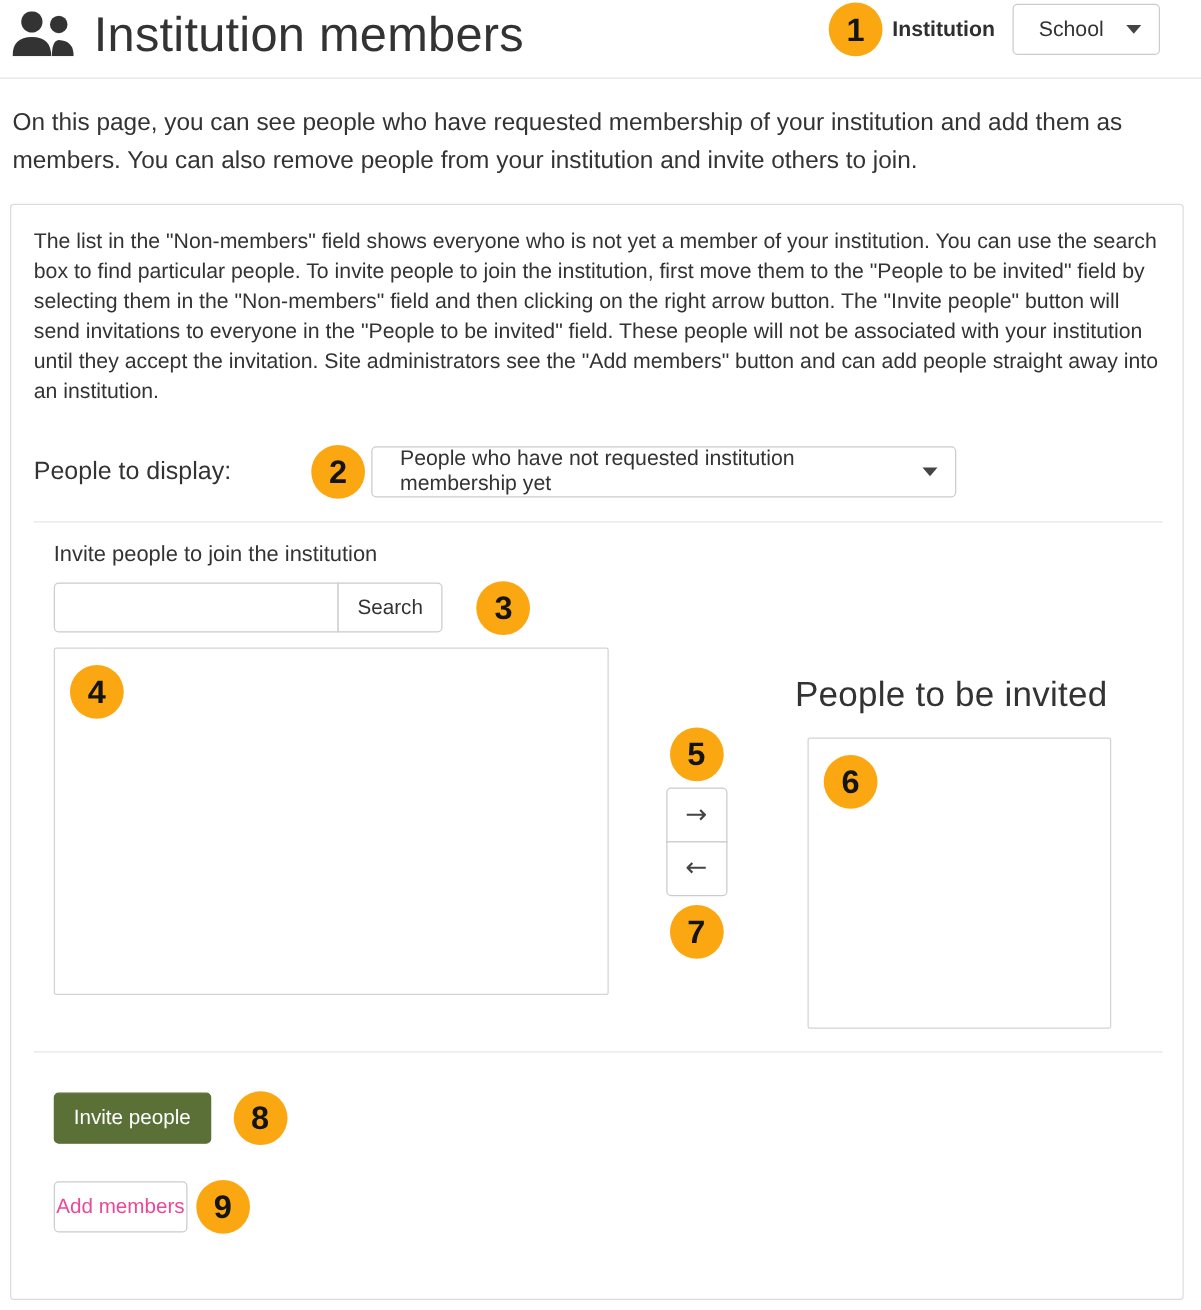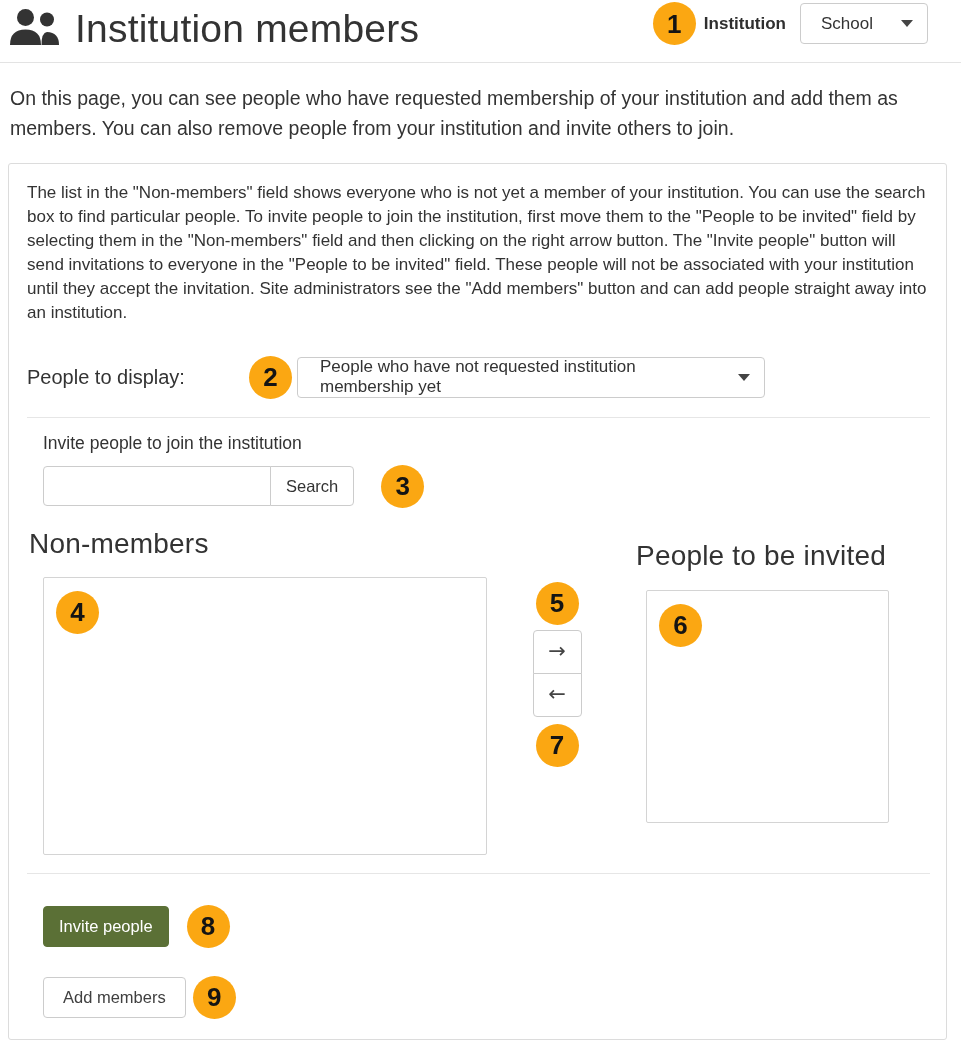--- a/index.html
+++ b/index.html
@@ -65,21 +65,21 @@
     cursor: pointer;
   }
   .caret-down {
     width: 0; height: 0;
     border-left: 6px solid transparent;
     border-right: 6px solid transparent;
     border-top: 7px solid #444;
     flex: none;
     margin-left: 12px;
   }
-  .select-school { width: 128px; padding: 0 14px 0 20px; }
+  .select-school { width: 118px; padding: 0 14px 0 20px; }
   .select-display { width: 468px; padding: 0 14px 0 22px; margin-left: 5px; }
 
   
   .intro {
     margin: 21px 10px 19px 10px;
     width: 940px;
     font-size: 19.5px;
     line-height: 1.53;
     color: #333;
   }
@@ -192,22 +192,22 @@
     cursor: pointer;
   }
   .btn-primary {
     background: #5b7036;
     border: 1px solid #5b7036;
     color: #fff;
   }
   .btn-secondary {
     background: #fff;
     border: 1px solid #ccc;
-    color: #404040;
-    padding: 10px 19px;
+    color: #ec4899;
+    padding: 10px 1px;
     text-align: center;
   }
   .invite-row .badge-num { margin-left: 5px; }
   .add-row .badge-num { margin-left: 7px; }
 </style>
 </head>
 <body>
 
 <div class="page-header">
   <span class="users-icon">
@@ -252,21 +252,20 @@
     <div class="search-row">
       <input class="search-input" type="text" value="" style="">
       <button class="search-btn">Search</button>
       <span class="badge-num">3</span>
     </div>
   </div>
 
   <div class="transfer-row">
 
     <div class="col-left">
-      <h2 class="section-heading">Non-members</h2>
       <div class="listbox listbox-left">
         <span class="badge-num">4</span>
       </div>
     </div>
 
     <div class="col-mid">
       <span class="badge-num">5</span>
       <div class="btn-stack">
         <button class="arrow-btn top">
             <span>→</span>

